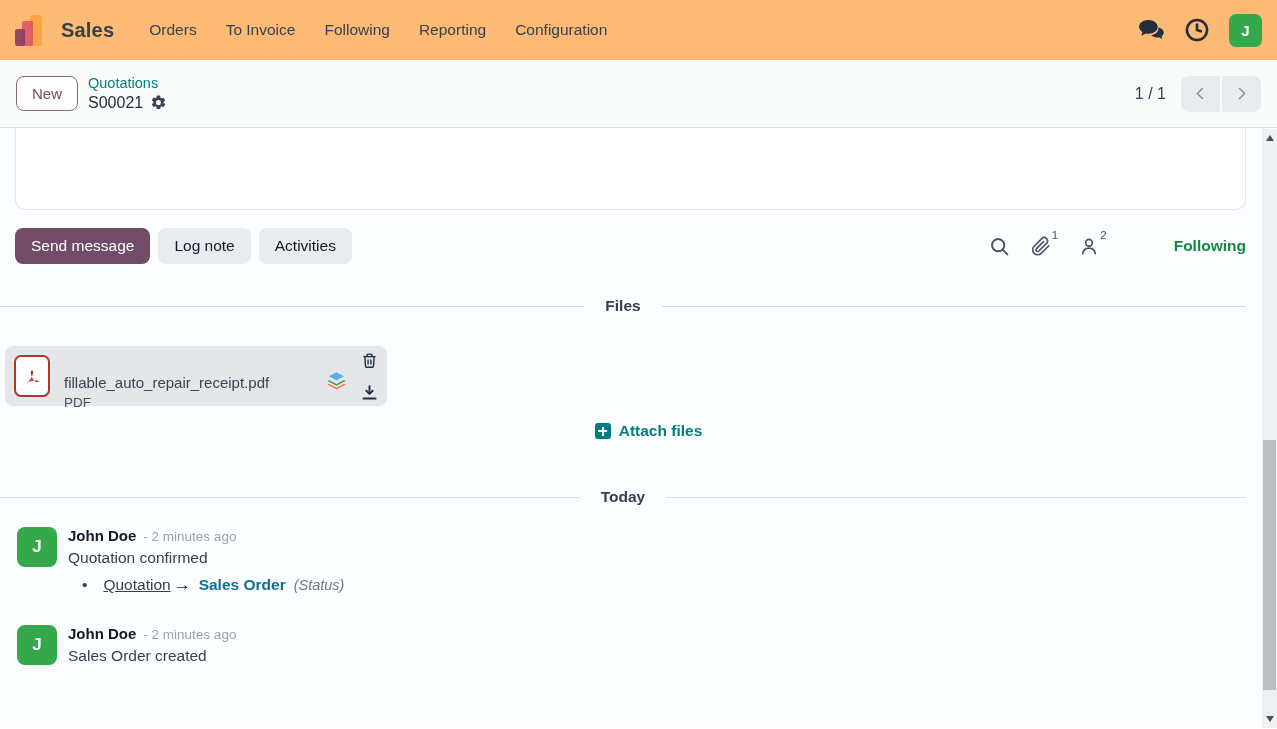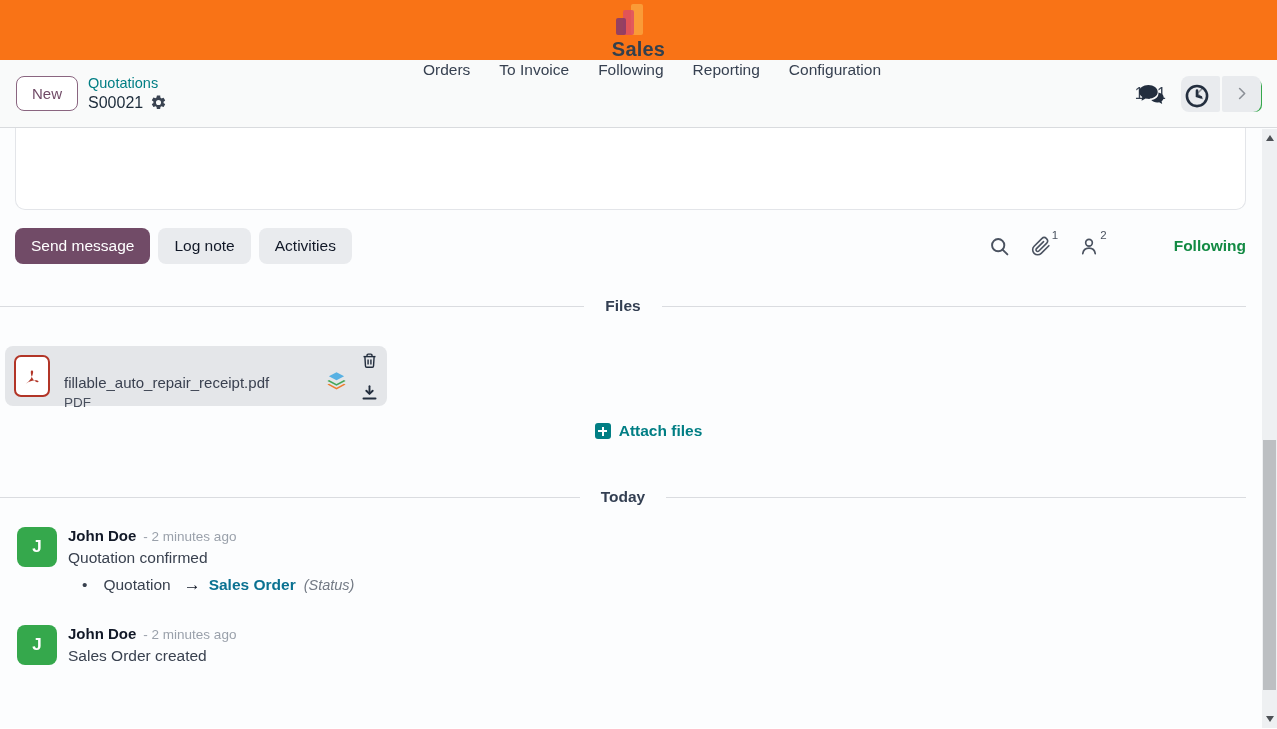--- a/index.html
+++ b/index.html
@@ -1,27 +1,27 @@
 <!DOCTYPE html>
 <html><head>
 <meta charset="utf-8">
 <style>
   * { margin:0; padding:0; box-sizing:border-box; }
   html,body { width:1277px; height:729px; overflow:hidden; }
   body { font-family:"Liberation Sans",sans-serif; background:#ffffff; color:#374151; }
 
   
-  .nav { height:60px; display:flex; align-items:center; padding:0 15px; background:#f97316;flex-direction:column; }
+  .nav { height:60px; display:flex; align-items:center; padding:0 15px; background:#fdba74; }
   .logo { position:relative; width:33px; height:38px; margin-right:13px; flex:none; }
   .logo span { position:absolute; bottom:3px; border-radius:2px; }
   .bar-orange { left:15px; width:12px; height:31px; background:#f9a13c; opacity:.88; }
   .bar-red    { left:7px;  width:11px; height:25px; background:#dd4f63; opacity:.85; }
   .bar-purple { left:0;    width:10px; height:17px; background:#8d3d66; opacity:.92; }
   .app-name { font-size:20px; color:#33404d; font-weight:600; letter-spacing:.2px; cursor:pointer; }
-  .menu { display:flex; gap:29px; margin-left:27px; font-size:15.5px; color:#374151; }
+  .menu { display:flex; gap:29px; margin-left:35px; font-size:15.5px; color:#374151; }
   .menu-item { cursor:pointer; }
   .nav-right { margin-left:auto; display:flex; align-items:center; gap:19px; }
   .icon-btn { position:relative; display:flex; align-items:flex-start; cursor:pointer; }
   .avatar { width:33px; height:33px; border-radius:7px; background:#35a84c; color:#fff;
             font-weight:700; font-size:15px; display:flex; align-items:center; justify-content:center; cursor:pointer; }
 
   
   .control { height:68px; background:#f9fafa; display:flex; align-items:center; padding:0 16px;
              border-bottom:1px solid #d9dbde; }
   .new-btn { background:#fff; border:1px solid #8a6580; color:#714b67; font-size:15px; font-weight:500;
@@ -81,21 +81,21 @@
   .message.second { margin-top:30px; }
   .msg-avatar { width:40px; height:40px; border-radius:8px; background:#35a84c; color:#fff; font-weight:700;
                 font-size:17px; display:flex; align-items:center; justify-content:center; flex:none; cursor:pointer; }
   .msg-content { margin-left:11px; }
   .msg-head { display:flex; align-items:baseline; gap:7px; }
   .msg-author { font-size:15px; font-weight:700; color:#111827; cursor:pointer; }
   .msg-time { font-size:13.5px; color:#9aa1ab; }
   .msg-body { margin-top:5px; font-size:15.5px; color:#39414f; }
   .msg-track { margin:8px 0 0 14px; display:flex; align-items:center; font-size:15.5px; color:#39414f; }
   .track-bullet { margin-right:16px; }
-  .track-from { margin-right:13px; }
+  .track-from { margin-right:3px;text-decoration:underline; }
   .track-arrow { color:#111827; font-weight:600; margin-right:8px; font-size:17px; }
   .track-to { color:#0a7191; font-weight:600; cursor:pointer; margin-right:8px; }
   .track-field { color:#737a85; font-style:italic; font-size:14.5px; }
 
   
   .scrollbar { position:absolute; top:1px; right:0; width:15px; height:599px; background:#eef0f2; }
   .sb-thumb { position:absolute; top:311px; left:1px; width:13px; height:250px; background:#bcbfc2; cursor:grab; }
   .sb-arrow { position:absolute; left:0; width:15px; height:14px; display:flex; align-items:center;
               justify-content:center; cursor:pointer; }
   .sb-arrow.up { top:2px; } .sb-arrow.down { bottom:2px; }

